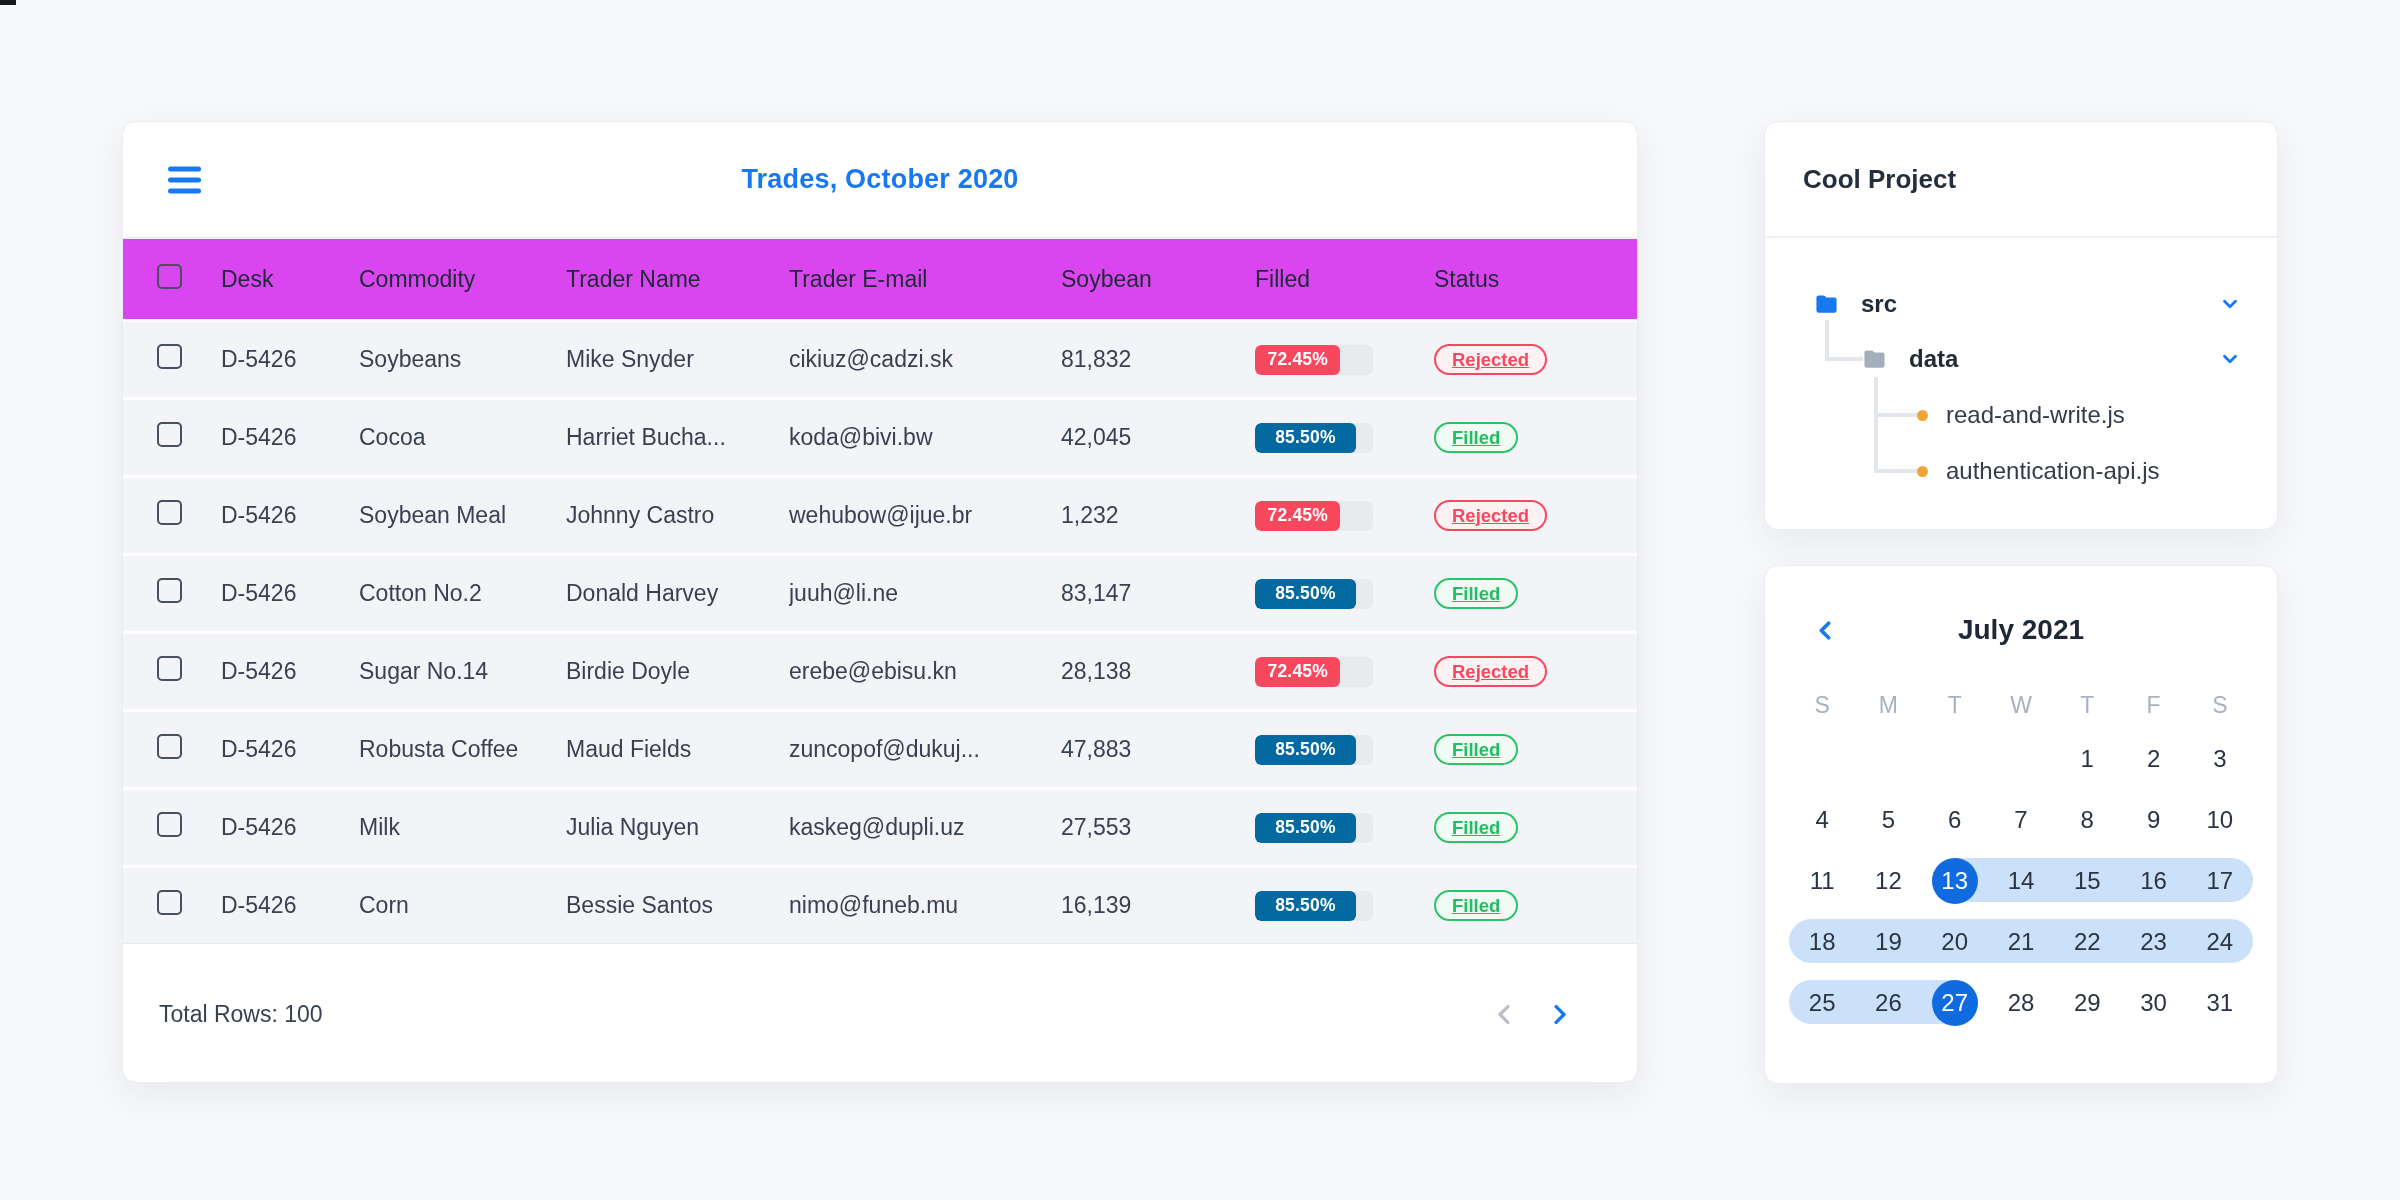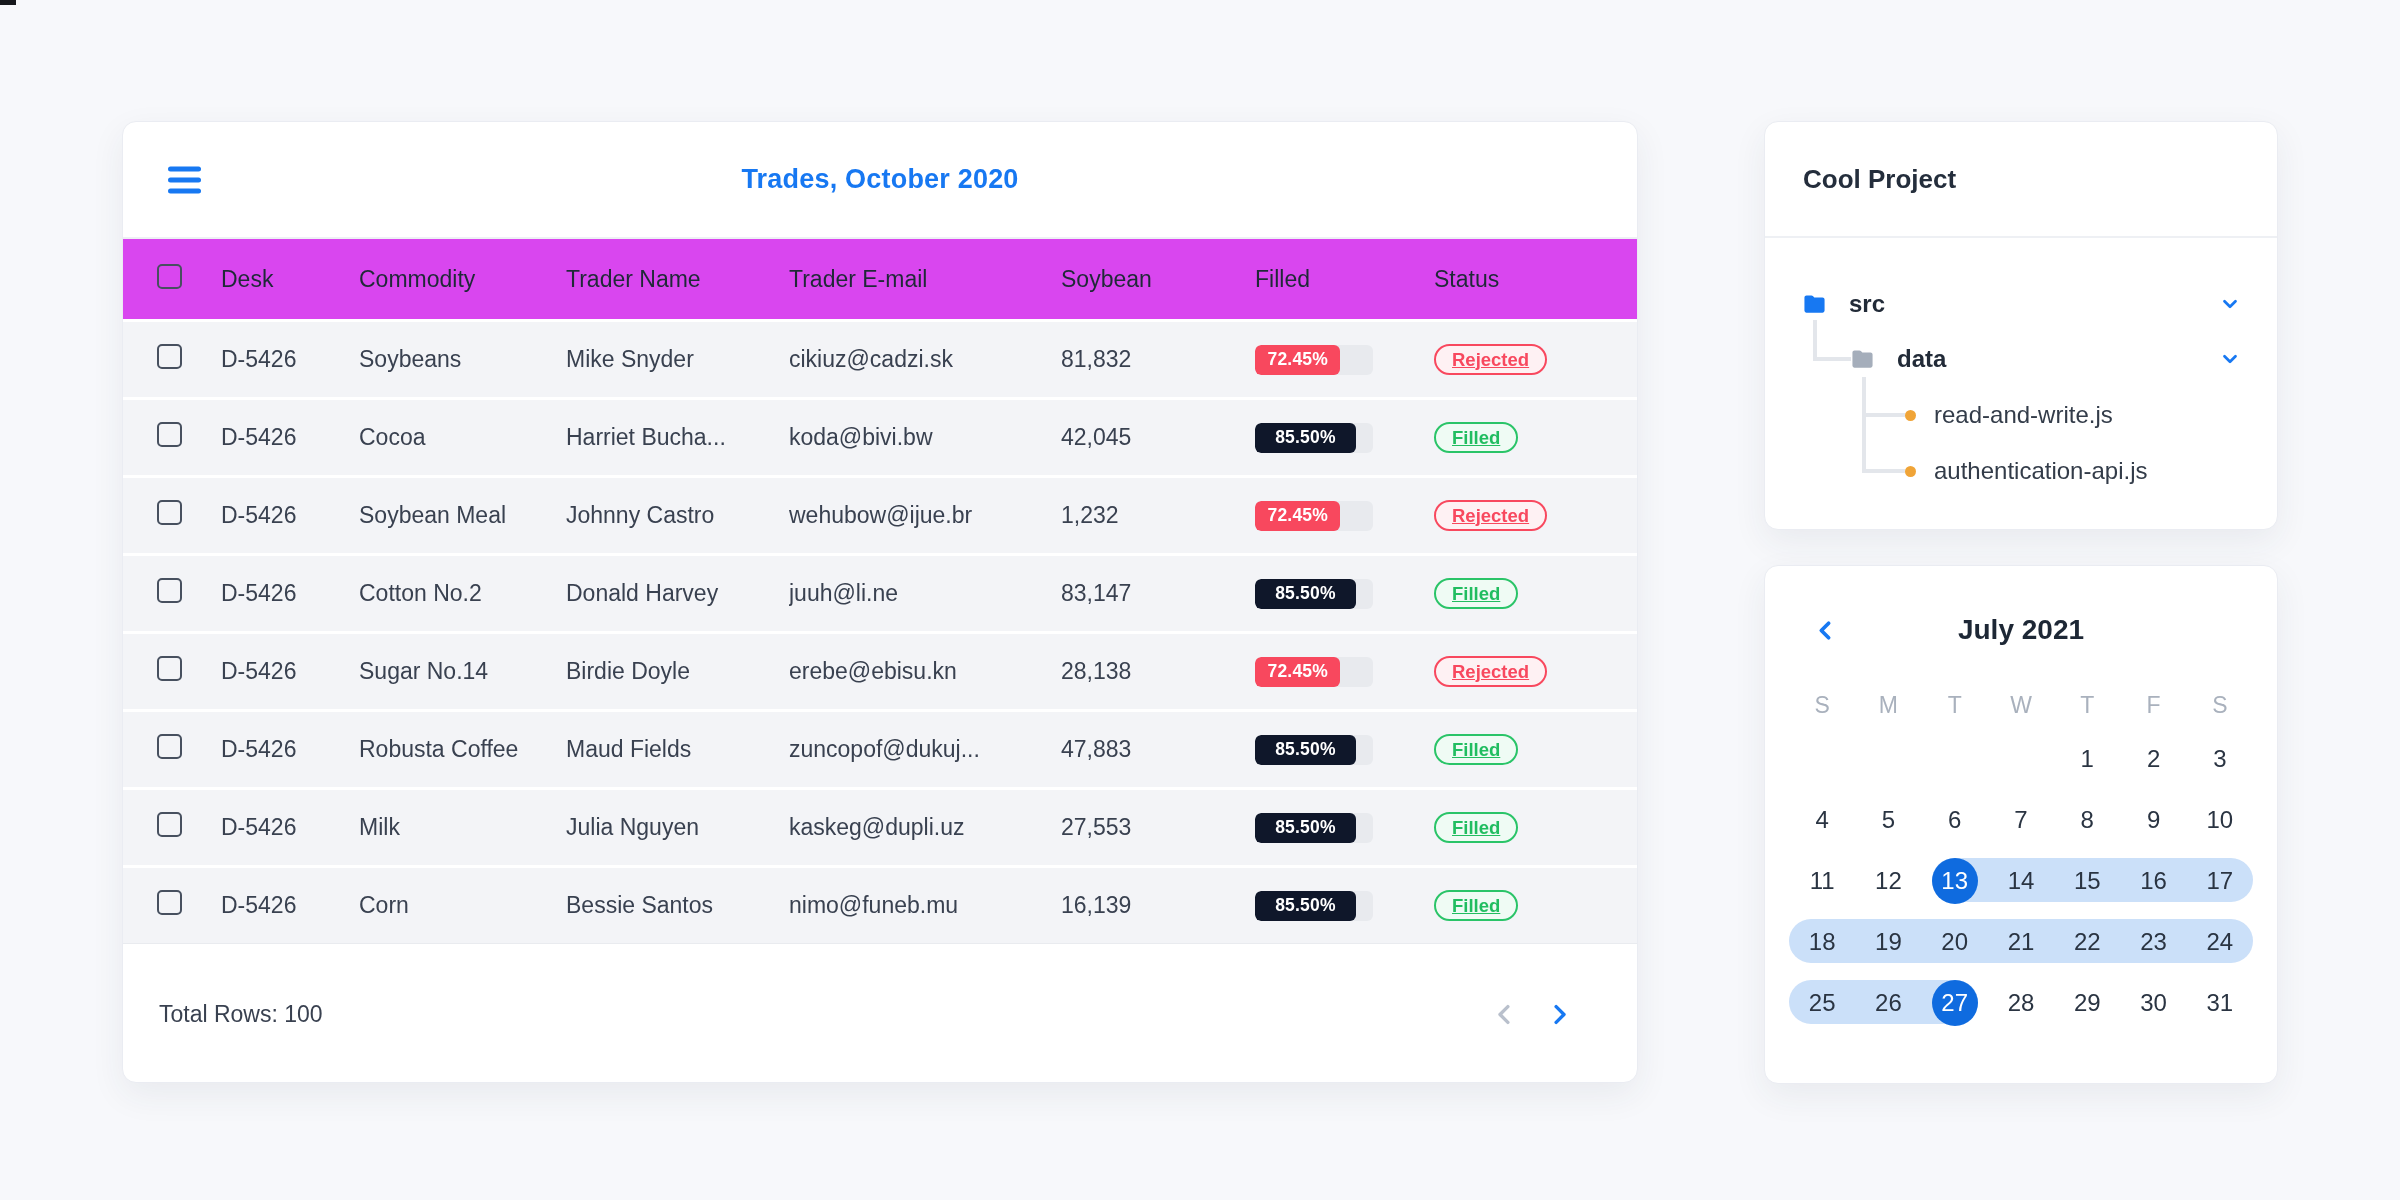--- a/index.html
+++ b/index.html
@@ -32,42 +32,42 @@
   .trow{height:78px;background:#f3f4f7;border-top:3px solid #ffffff;font-size:23px;color:#394150;cursor:pointer;}
   .cell{overflow:hidden;white-space:nowrap;text-overflow:ellipsis;padding-right:14px;}
 
   .checkbox{display:inline-block;width:25px;height:25px;box-sizing:border-box;
     border:2.5px solid #47505f;border-radius:5px;background:transparent;cursor:pointer;}
 
   .bar{width:118px;height:30px;background:#e8eaee;border-radius:6px;overflow:hidden;}
   .bar-fill{height:100%;border-radius:6px;display:flex;align-items:center;justify-content:center;
     color:#fff;font-weight:bold;font-size:17.5px;letter-spacing:.2px;}
   .bar-fill.red{background:#f8485e;}
-  .bar-fill.green{background:#0f172a;}
+  .bar-fill.green{background:#0369a1;}
 
   .status-pill{display:inline-flex;align-items:center;justify-content:center;height:31px;
     padding:0 16px;border-radius:17px;border:2px solid;box-sizing:border-box;
     font-weight:bold;font-size:18.5px;text-decoration:underline;}
   .pill-red{color:#f8485e;border-color:#f8485e;background:#fef1f3;}
   .pill-green{color:#21bd60;border-color:#2ac468;background:#effbf4;}
 
   .tfoot{height:141px;display:flex;align-items:center;justify-content:space-between;
     padding:0 64px 0 36px;border-top:1px solid #e9ebef;box-sizing:border-box;font-size:23px;color:#394150;}
   .pager{display:flex;align-items:center;gap:28px;}
   .chev{display:inline-flex;cursor:pointer;}
   .chev svg{width:27px;height:27px;}
   .chev-prev{color:#b9c0cc;}
   .chev-next{color:#1778f2;}
 
   
   .project-card{left:1764px;top:121px;width:514px;height:409px;}
   .project-header{height:116px;display:flex;align-items:center;padding:0 38px;
     border-bottom:2px solid #eef0f4;box-sizing:border-box;}
   .project-title{margin:0;font-size:26px;font-weight:bold;color:#242e3c;}
-  .tree{position:relative;height:249px;}
+  .tree{position:relative;height:249px;margin-left:12px;}
   .tree-row{position:absolute;height:44px;display:flex;align-items:center;cursor:pointer;}
   .row-src{left:38px;top:44px;right:30px;}
   .row-data{left:86px;top:99px;right:30px;}
   .row-file1{left:140px;top:155px;right:30px;}
   .row-file2{left:140px;top:211px;right:30px;}
   .folder-svg{width:23px;height:20px;flex:0 0 auto;}
   .tree-folder-label{font-size:24px;font-weight:bold;color:#222b38;margin-left:23px;}
   .tree-file-label{font-size:24px;color:#333c49;margin-left:18px;}
   .dot{width:11px;height:11px;border-radius:50%;background:#f0a437;flex:0 0 auto;}
   .tree-chevron{position:absolute;right:6px;color:#1778f2;display:inline-flex;cursor:pointer;}

